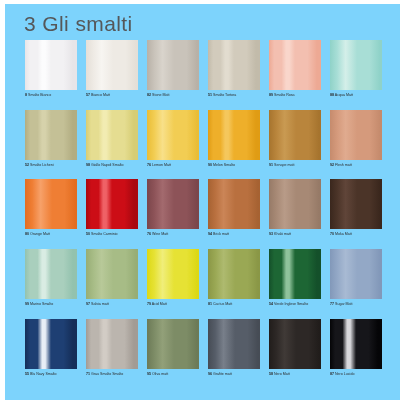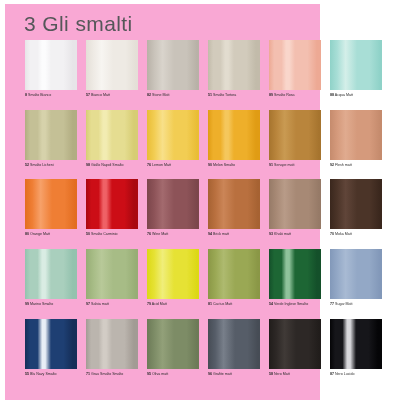--- a/index.html
+++ b/index.html
@@ -8,23 +8,23 @@
   }
   body {
     width: 400px;
     height: 400px;
     background: #ffffff;
     font-family: "Liberation Sans", sans-serif;
     overflow: hidden;
   }
   #page {
     position: relative;
-    width: 320px;
+    width: 400px;
     height: 400px;
-    background: #f9a8d4;
+    background: #7dd3fc;
     box-sizing: border-box;
   }
   .edge-top {
     position: absolute;
     top: 0; left: 0; right: 0;
     height: 4px;
     background: #ffffff;
   }
   .edge-left {
     position: absolute;

